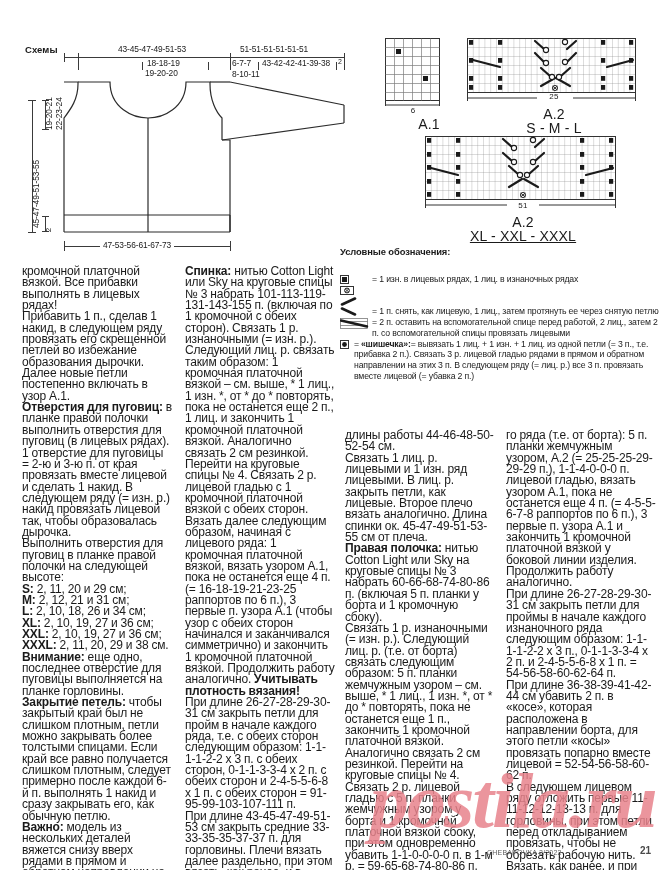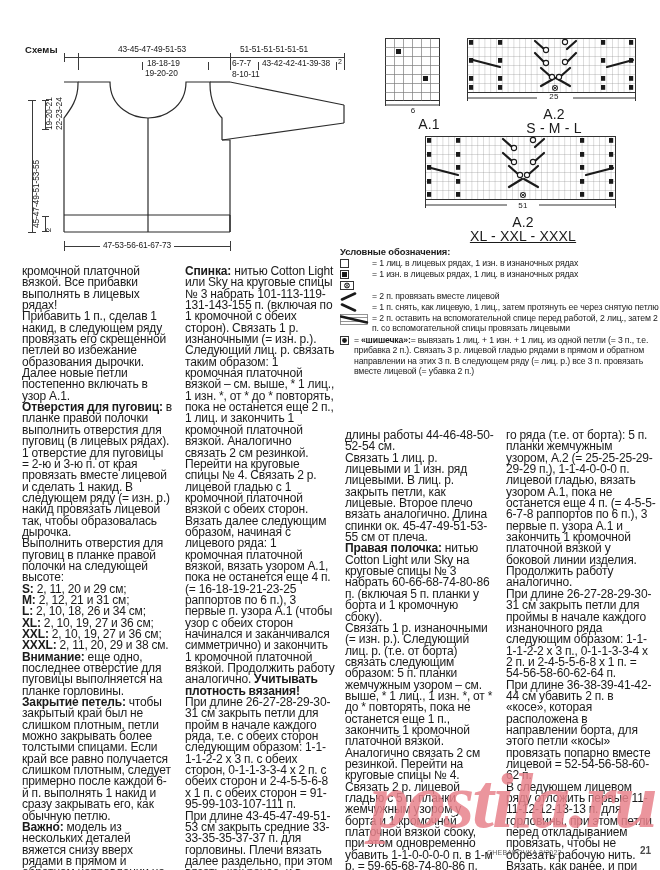--- a/index.html
+++ b/index.html
@@ -73,21 +73,21 @@
 
   
   .legend {
     position: absolute;
     left: 340px; top: 246px;
     width: 320px;
   }
   .legend-title {
     font-size: 9.4px;
     font-weight: bold;
-    margin: 0 0 1px 0;
+    margin: 0 0 17px 0;
     letter-spacing: -.1px;
   }
   .legend-row {
     display: flex;
     align-items: flex-start;
     font-size: 8.7px;
     line-height: 10.6px;
     margin-bottom: .5px;
     letter-spacing: -.15px;
   }
@@ -374,28 +374,20 @@
       </g>
     </svg>
     <div class="chart-label" style="left:40px; top:167px; width:196px;">51</div>
     <div class="chart-label big" style="left:40px; top:180px; width:196px;">A.2</div>
     <div class="chart-label big" style="left:40px; top:194px; width:196px;text-decoration:underline;">XL - XXL - XXXL</div>
   </div>
 
   <div class="legend">
     <div class="legend-title">Условные обозначения:</div>
 
-    <div class="legend-row">
-      <span class="legend-sym">
-        <svg width="9" height="9" viewBox="0 0 9 9">
-            <rect x="0.5" y="0.5" width="8" height="8" fill="#fff" stroke="#333"></rect>
-          </svg>
-      </span>
-      <span class="legend-txt">= 1 лиц. в лицевых рядах, 1 изн. в изнаночных рядах</span>
-    </div>
 
     <div class="legend-row">
       <span class="legend-sym">
         <svg width="9" height="9" viewBox="0 0 9 9">
             <rect x="0.5" y="0.5" width="8" height="8" fill="#fff" stroke="#333"></rect>
             <rect x="2" y="2" width="5" height="5" fill="#1a1a1a"></rect>
           </svg>
       </span>
       <span class="legend-txt">= 1 изн. в лицевых рядах, 1 лиц. в изнаночных рядах</span>
     </div>
@@ -409,21 +401,20 @@
           </svg>
       </span>
     </div>
 
     <div class="legend-row">
       <span class="legend-sym">
         <svg width="18" height="9" viewBox="0 0 18 9">
             <path d="M2,7.5 L15,1.5" stroke="#1a1a1a" stroke-width="2.6" stroke-linecap="round"></path>
           </svg>
       </span>
-      <span class="legend-txt">= 2 п. провязать вместе лицевой</span>
     </div>
 
     <div class="legend-row">
       <span class="legend-sym">
         <svg width="18" height="9" viewBox="0 0 18 9">
             <path d="M2,1.5 L15,7.5" stroke="#1a1a1a" stroke-width="2.6" stroke-linecap="round"></path>
           </svg>
       </span>
       <span class="legend-txt">= 1 п. снять, как лицевую, 1 лиц., затем протянуть ее через снятую петлю</span>
     </div>

